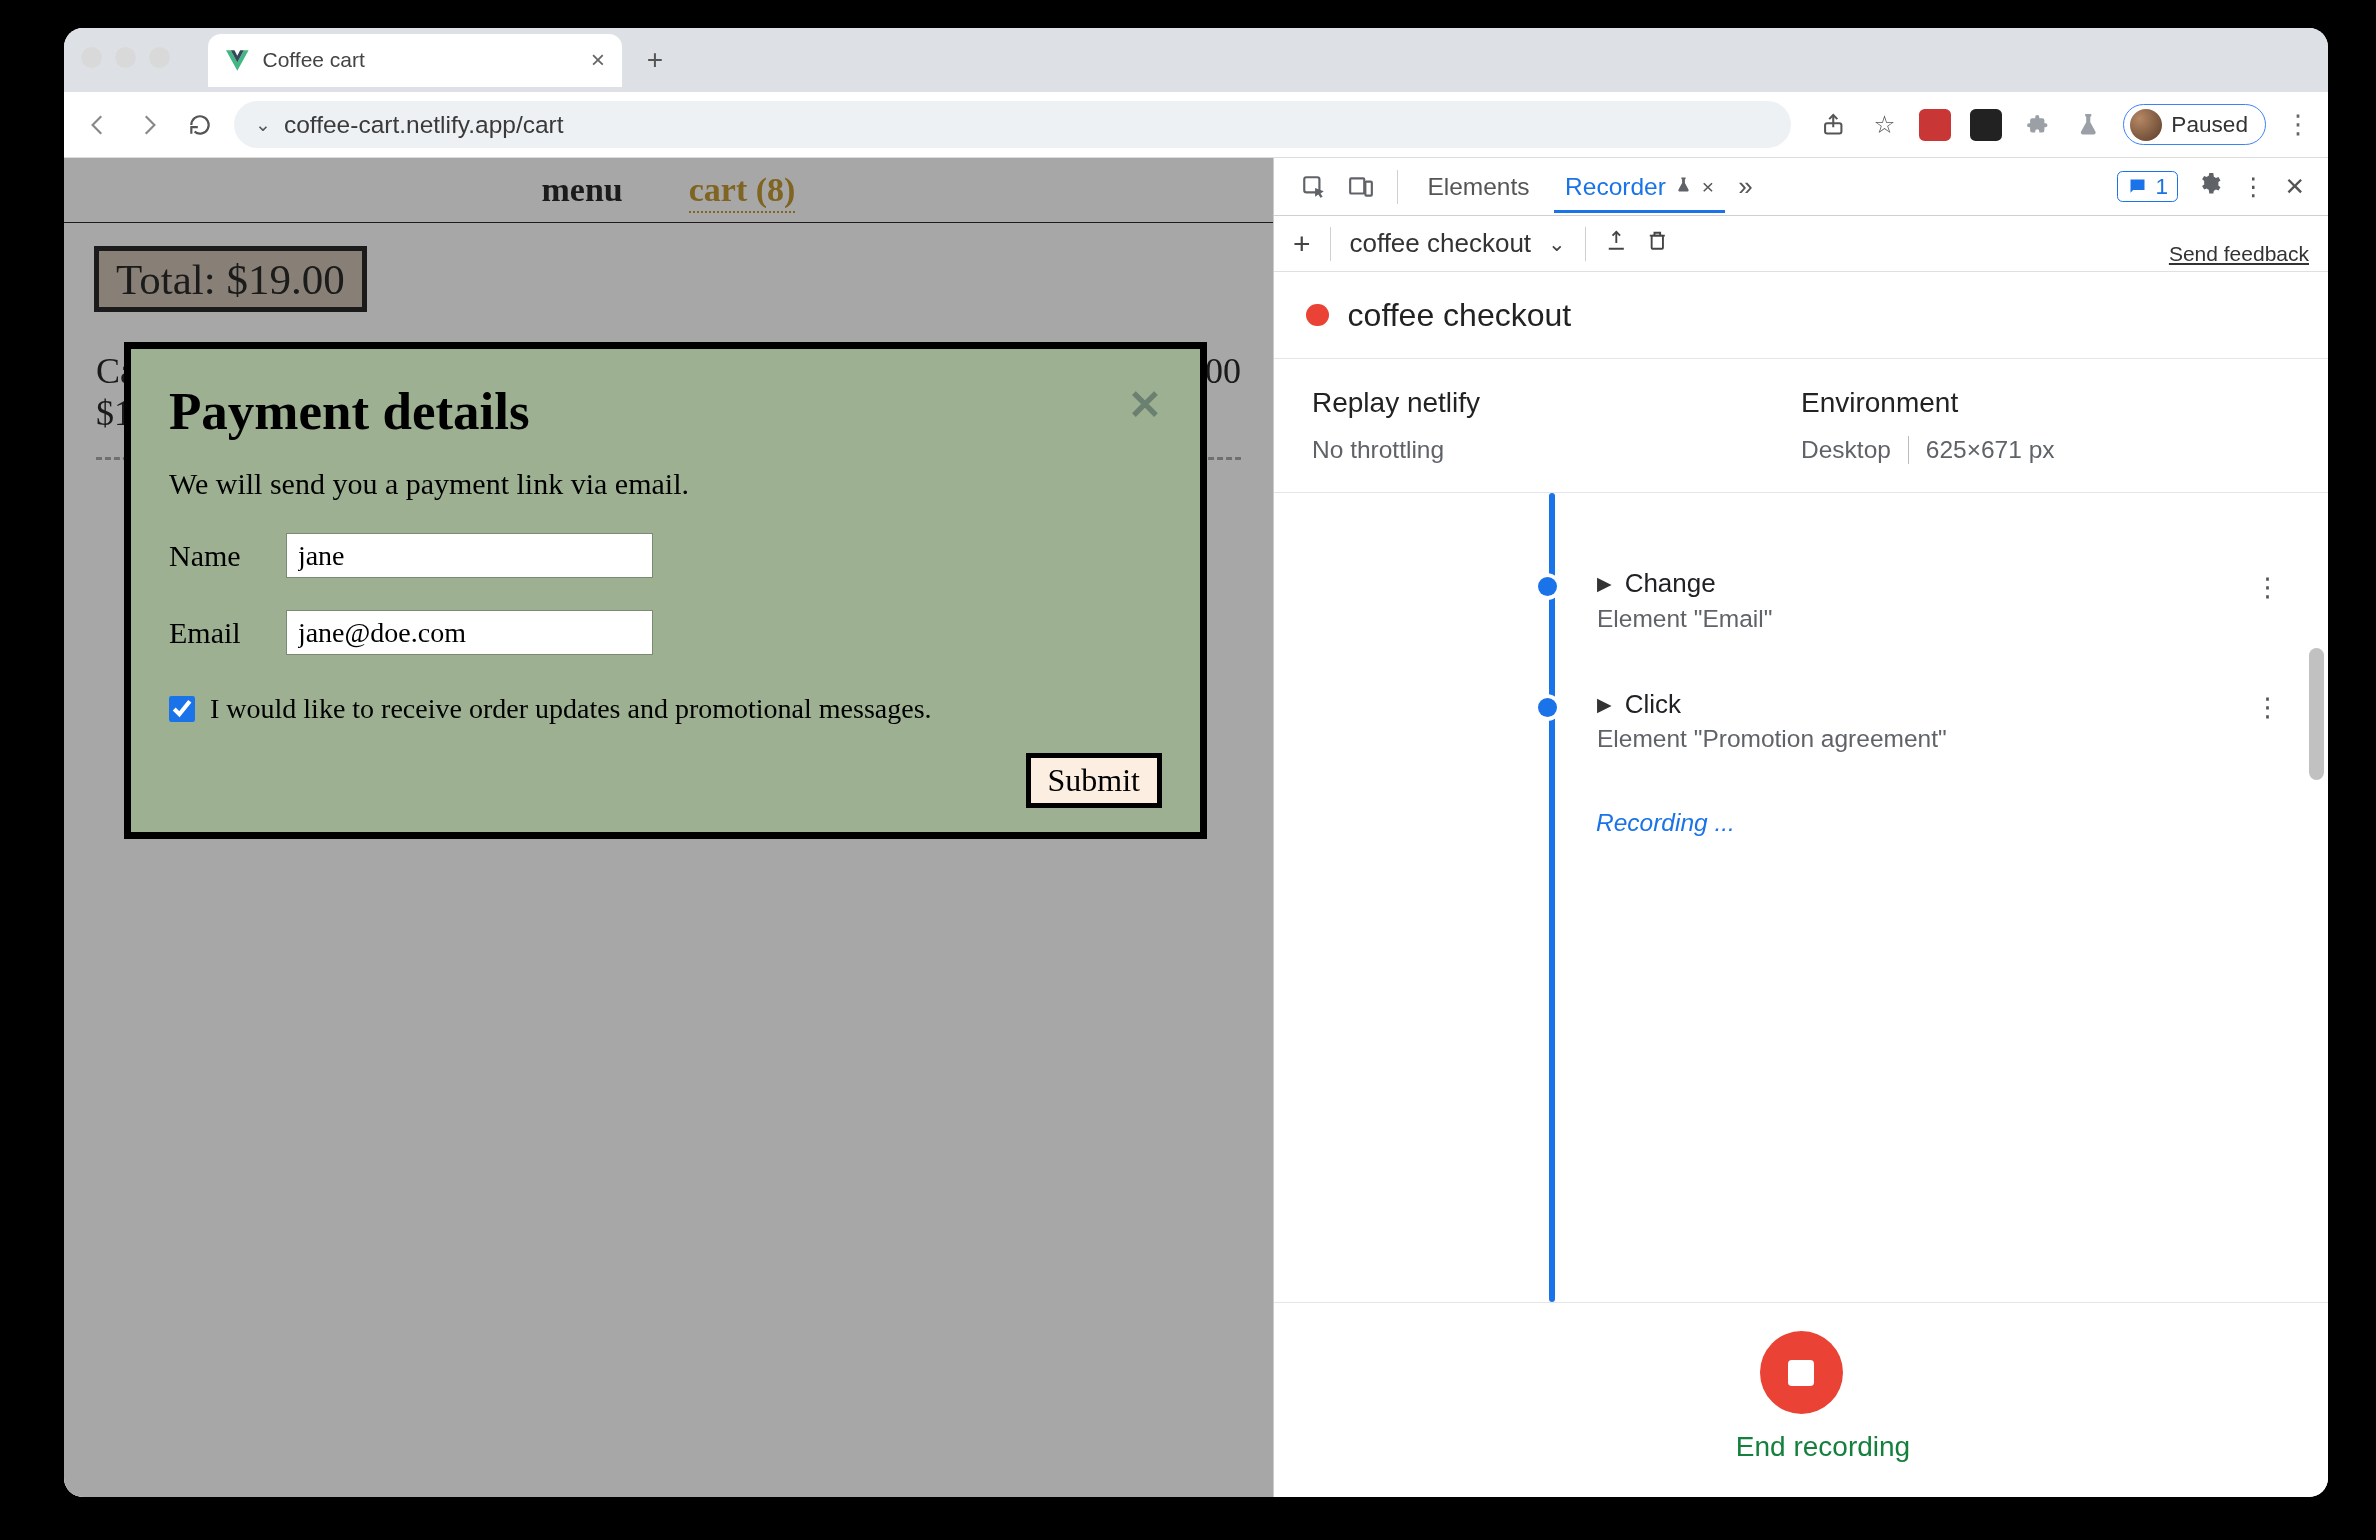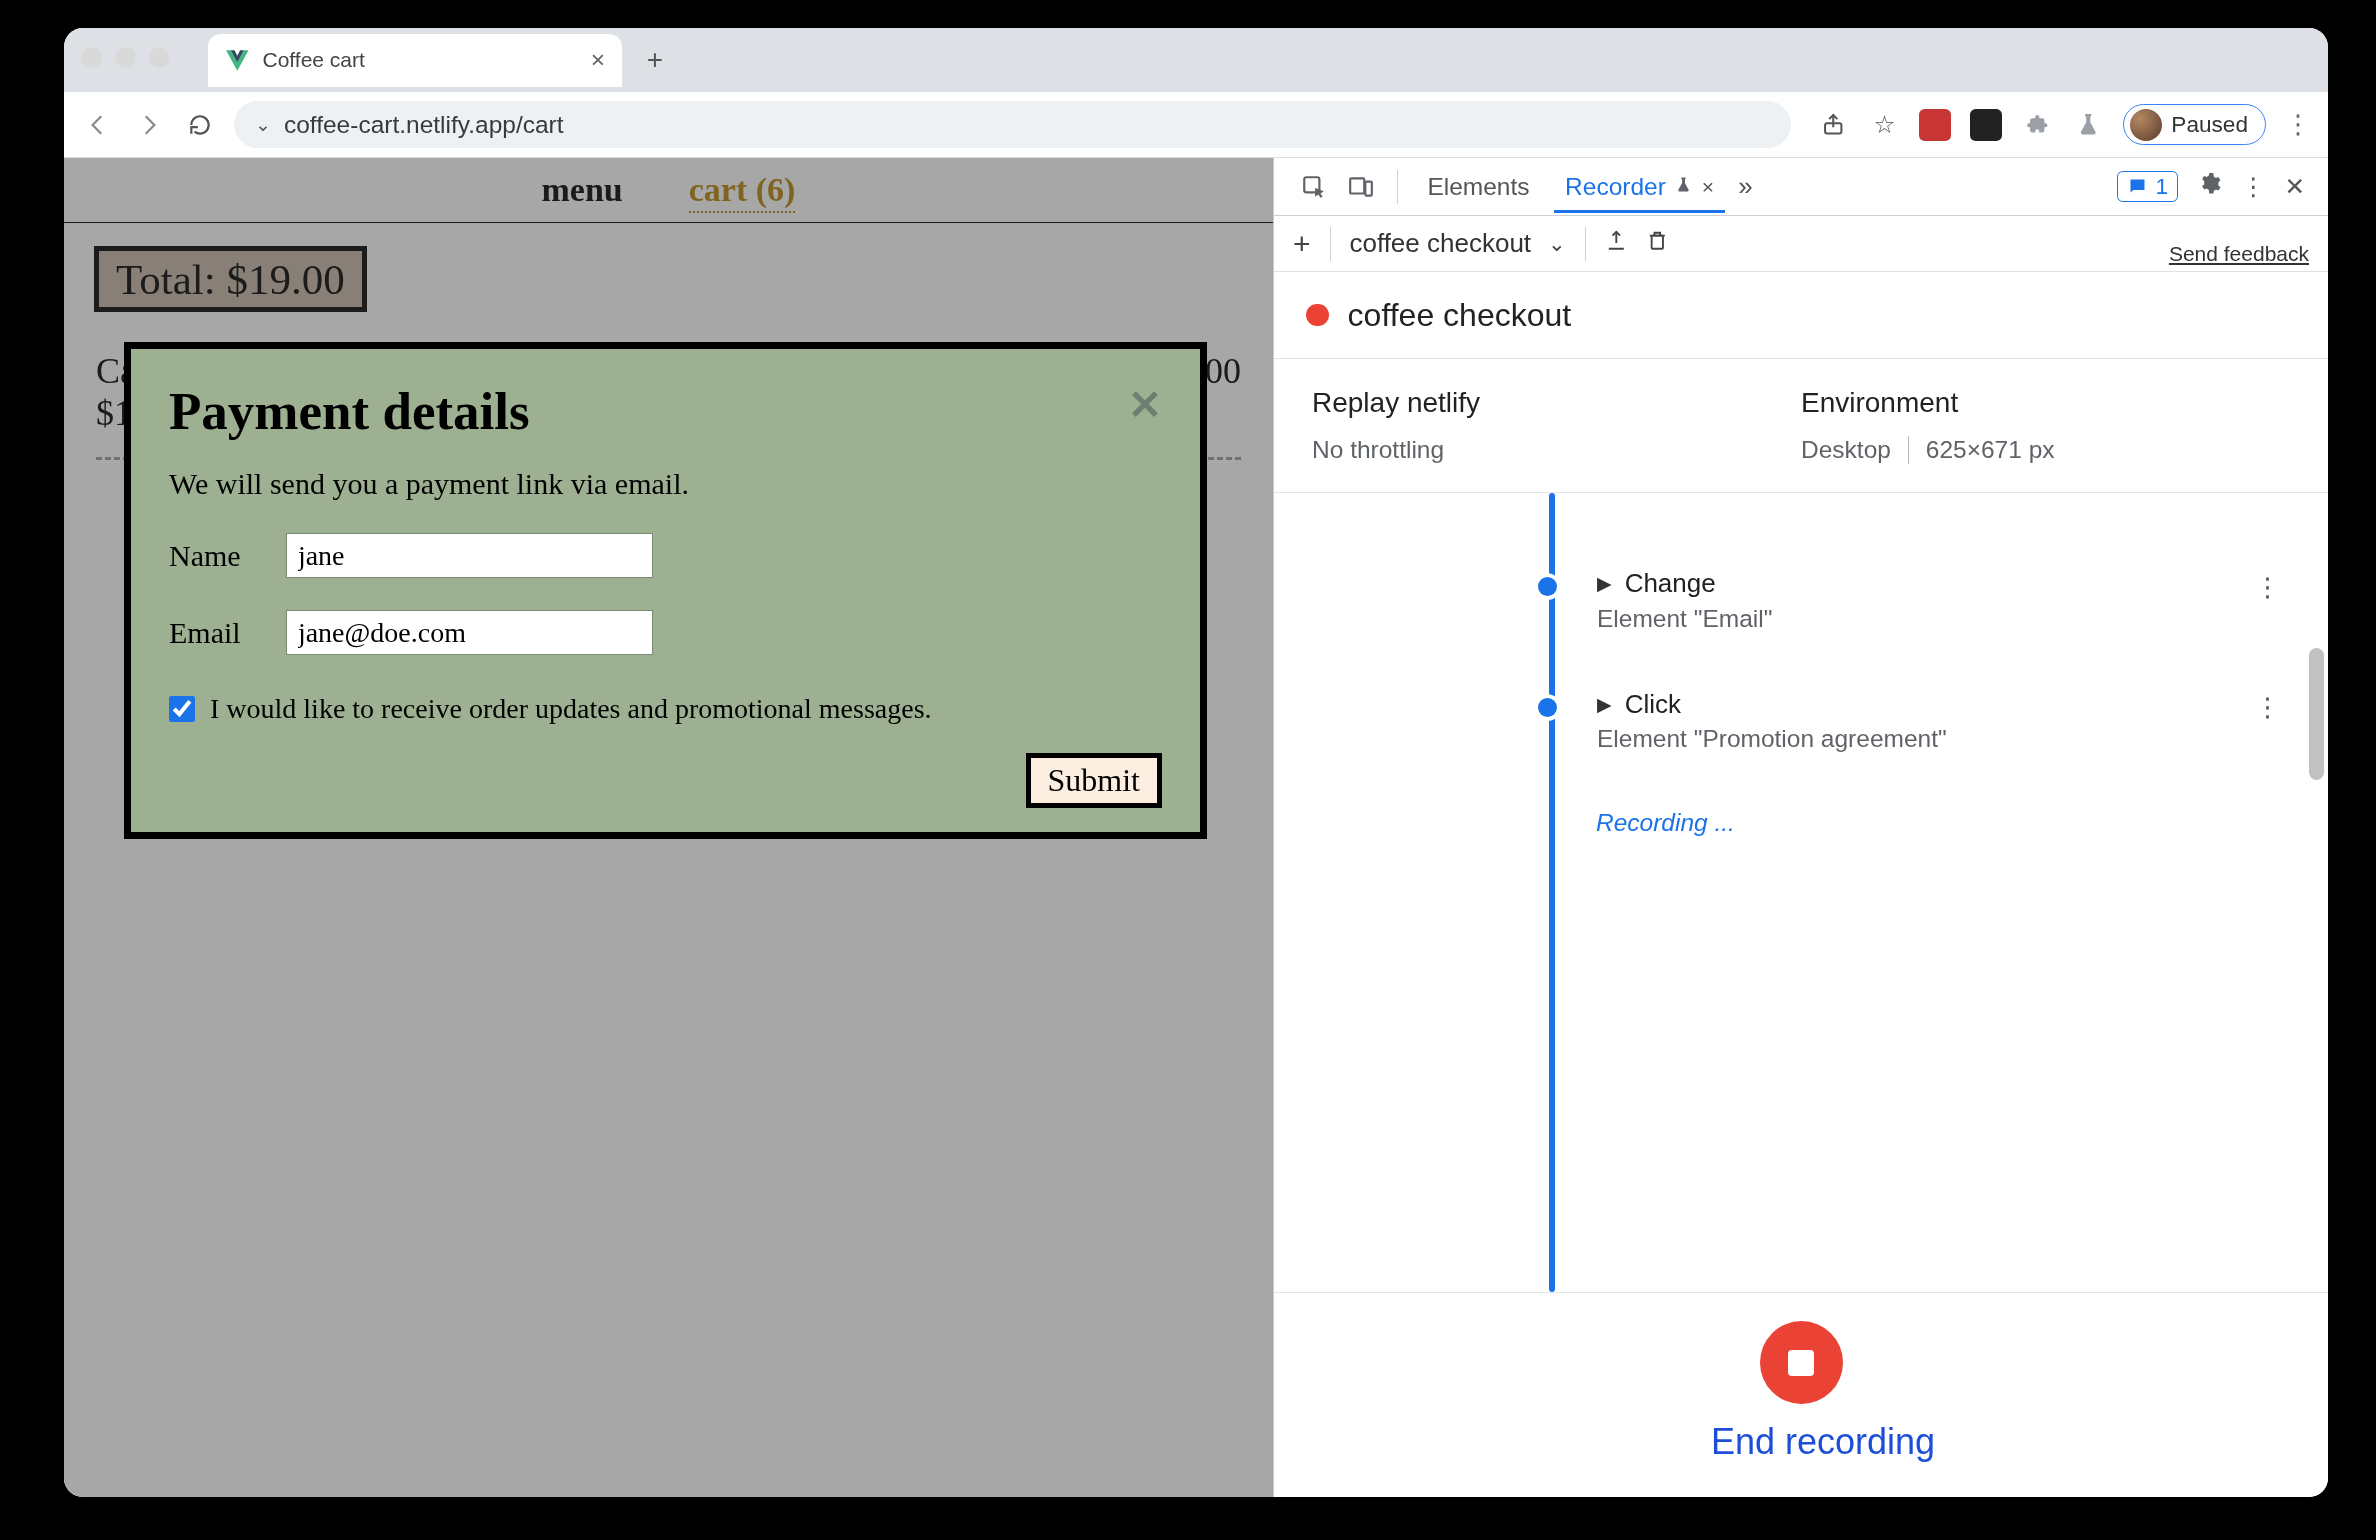--- a/index.html
+++ b/index.html
@@ -205,21 +205,21 @@
   .step-caret { font-size:19px;color:#333; }
   .step-sub { font-size:24.5px;color:#5f6368;margin-top:5.6px; }
   .step-kebab { position:absolute; right: 9.4px; top: 3.8px; font-size:26px;color:#555; }
   .recording-txt { margin-left: 284px; color:#1a73e8; font-style:italic; font-size:24.5px; margin-top: 38px; }
 
   .end-rec {
     border-top:0.9px solid #e5e5e5; padding: 28px 0 34px; display:flex; flex-direction:column; align-items:center; gap:17px;
   }
   .end-btn { width:83px;height:83px;border-radius:50%;background:#ea4335;display:flex;align-items:center;justify-content:center; }
   .end-sq { width:26px;height:26px;background:#fff;border-radius:3.8px; }
-  .end-lbl { font-size:36px;color:#1d4ed8;margin-left:44px; }
+  .end-lbl { font-size:28px;color:#15803d;margin-left:44px; }
 
   .dt-scroll-thumb {
     position:absolute; right:3.8px; top: 490px; width:15px;height:132px;background:#c1c1c1;border-radius:7.5px;
   }
   .devtools-pane { position:relative; }
 </style>
 </head>
 <body>
 
 <div class="browser-window">
@@ -292,21 +292,21 @@
       <span class="kebab">⋮</span>
     </div>
   </div>
 
   <div class="content-row">
 
     <div class="page-pane">
       <div class="cart-page">
         <div class="cart-nav">
           <span class="menu">menu</span>
-          <span class="cart-link">cart (6)</span>
+          <span class="cart-link">cart (8)</span>
         </div>
         <div class="total-box">Total: $19.00</div>
         <div class="cart-body">
           <div class="cart-line">
             <div>
               <div>Ca</div>
               <div>$1</div>
             </div>
             <div>00</div>
           </div>

